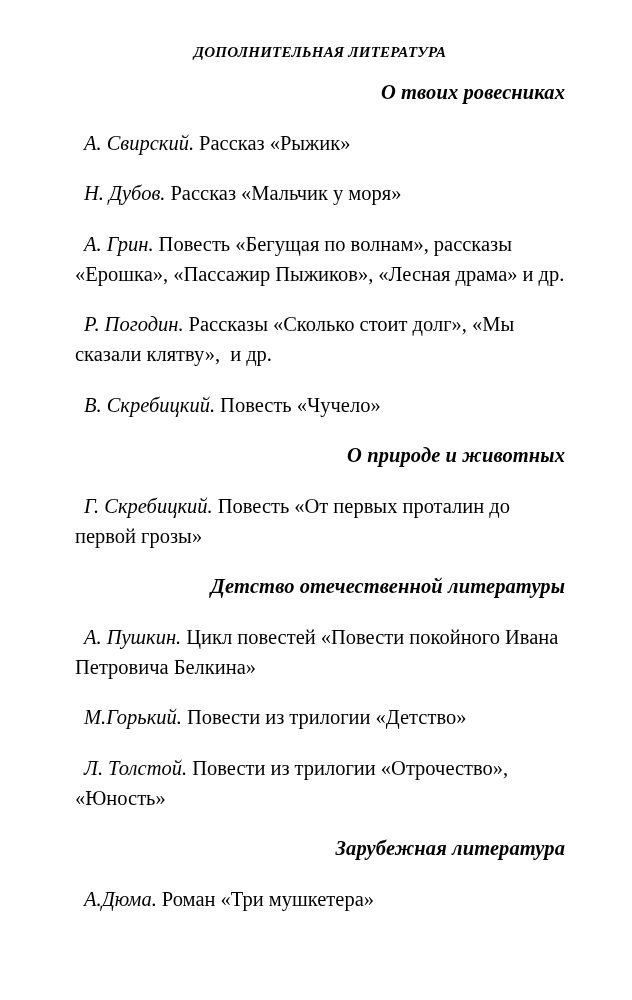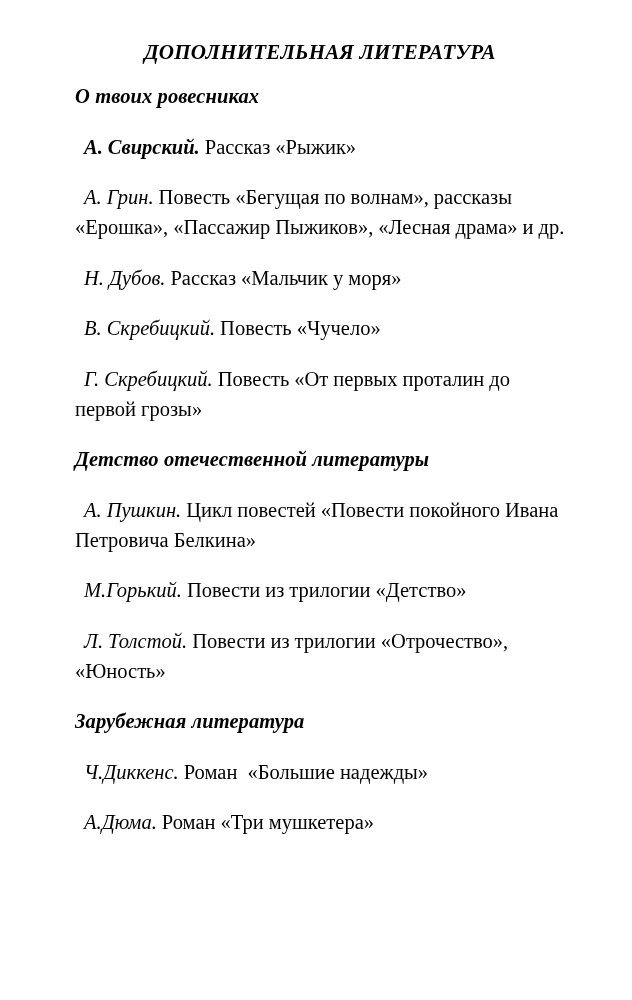--- a/index.html
+++ b/index.html
@@ -17,89 +17,90 @@
   }
   .page {
     position: relative;
     width: 632px;
     height: 1000px;
     box-sizing: border-box;
     padding: 18px 67px 0 75px;
     overflow: hidden;
   }
   .doc-title {
-    font-size: 21px;
+    font-size: 15px;
     font-weight: bold;
     font-style: italic;
     text-align: center;
     line-height: 30px;
     letter-spacing: 0.2px;
     white-space: nowrap;
     margin-top: 19px;
   }
   .section-heading {
     font-size: 20.5px;
     font-weight: bold;
     font-style: italic;
-    text-align: left;
+    text-align: right;
     line-height: 30px;
     letter-spacing: 0.1px;
     white-space: nowrap;
   }
   .entry {
     font-size: 20.5px;
     line-height: 30px;
     text-align: left;
     text-indent: 9px;
     white-space: pre-wrap;
     word-spacing: -0.1px;
   }
   .entry .author {
     font-style: italic;
   }
   .entry.first-author .author {
-    font-weight: bold;
+    font-weight: normal;
   }
   .entries-group {
     margin: 0;
     padding: 0;
   }
 </style>
 </head>
 <body>
 
 <div class="page">
 
   <h1 class="doc-title">ДОПОЛНИТЕЛЬНАЯ ЛИТЕРАТУРА</h1>
 
   <div id="sections-root">
       <div class="section">
         <div class="section-heading">О твоих ровесниках</div>
         <div class="entries-group">
           <p class="entry first-author"><span class="author">А. Свирский</span><span class="author">.</span><span class="work"> Рассказ «Рыжик»</span></p>
+          <p class="entry"><span class="author">Н. Дубов</span><span class="author">.</span><span class="work"> Рассказ «Мальчик у моря»</span></p>
           <p class="entry"><span class="author">А. Грин</span><span class="author">.</span><span class="work"> Повесть «Бегущая по волнам», рассказы «Ерошка», «Пассажир Пыжиков», «Лесная драма» и др.</span></p>
-          <p class="entry"><span class="author">Н. Дубов</span><span class="author">.</span><span class="work"> Рассказ «Мальчик у моря»</span></p>
+          <p class="entry"><span class="author">Р. Погодин</span><span class="author">.</span><span class="work"> Рассказы «Сколько стоит долг», «Мы сказали клятву»,  и др.</span></p>
           <p class="entry"><span class="author">В. Скребицкий</span><span class="author">.</span><span class="work"> Повесть «Чучело»</span></p>
         </div>
       </div>
       <div class="section">
+        <div class="section-heading">О природе и животных</div>
         <div class="entries-group">
           <p class="entry"><span class="author">Г. Скребицкий</span><span class="author">.</span><span class="work"> Повесть «От первых проталин до первой грозы»</span></p>
         </div>
       </div>
       <div class="section">
         <div class="section-heading">Детство отечественной литературы</div>
         <div class="entries-group">
           <p class="entry"><span class="author">А. Пушкин</span><span class="author">.</span><span class="work"> Цикл повестей «Повести покойного Ивана Петровича Белкина»</span></p>
           <p class="entry"><span class="author">М.Горький</span><span class="author">.</span><span class="work"> Повести из трилогии «Детство»</span></p>
           <p class="entry"><span class="author">Л. Толстой</span><span class="author">.</span><span class="work"> Повести из трилогии «Отрочество», «Юность»</span></p>
         </div>
       </div>
       <div class="section">
         <div class="section-heading">Зарубежная литература</div>
         <div class="entries-group">
-          <p class="entry"><span class="author">Ч.Диккенс</span><span class="author">.</span><span class="work"> Роман  «Большие надежды»</span></p>
           <p class="entry"><span class="author">А.Дюма</span><span class="author">.</span><span class="work"> Роман «Три мушкетера»</span></p>
         </div>
       </div>
     </div>
 
 </div>
 
 </body></html>

